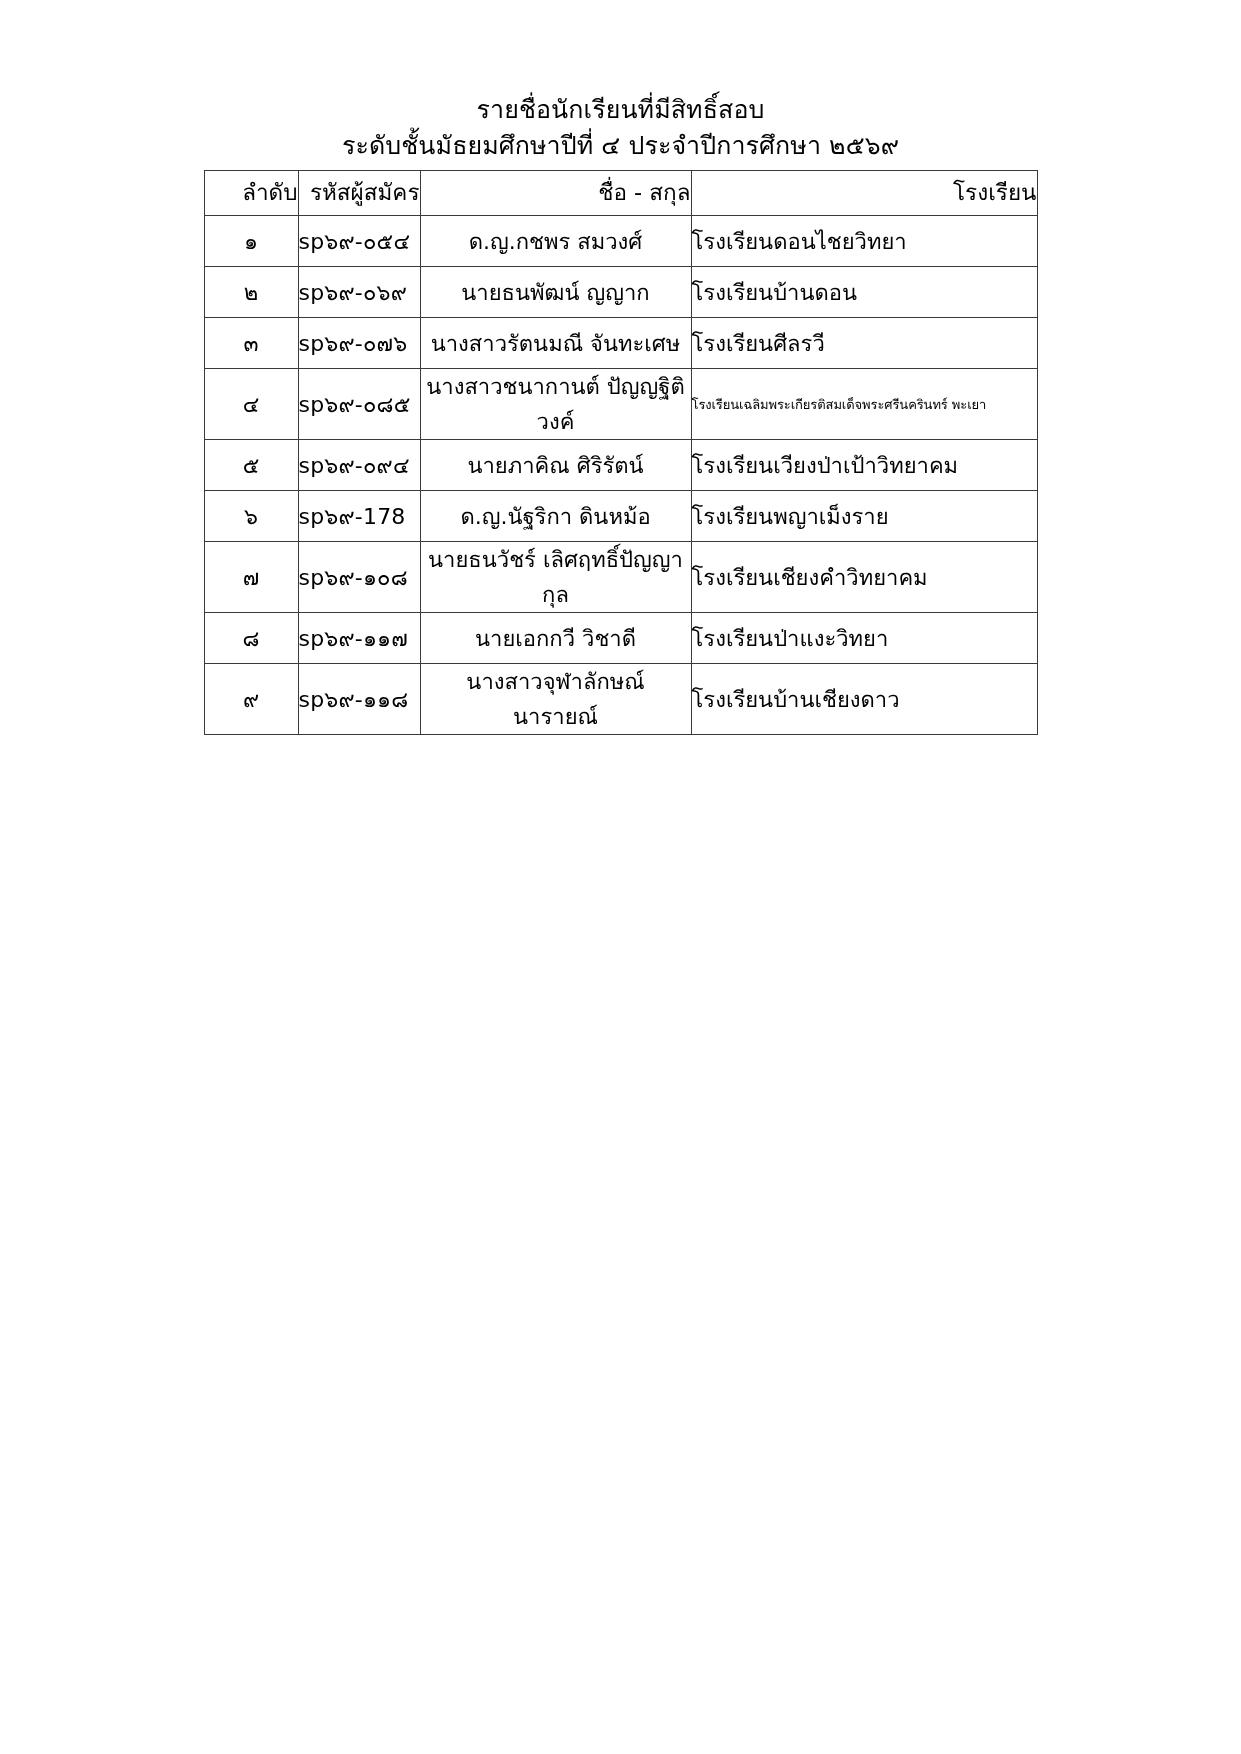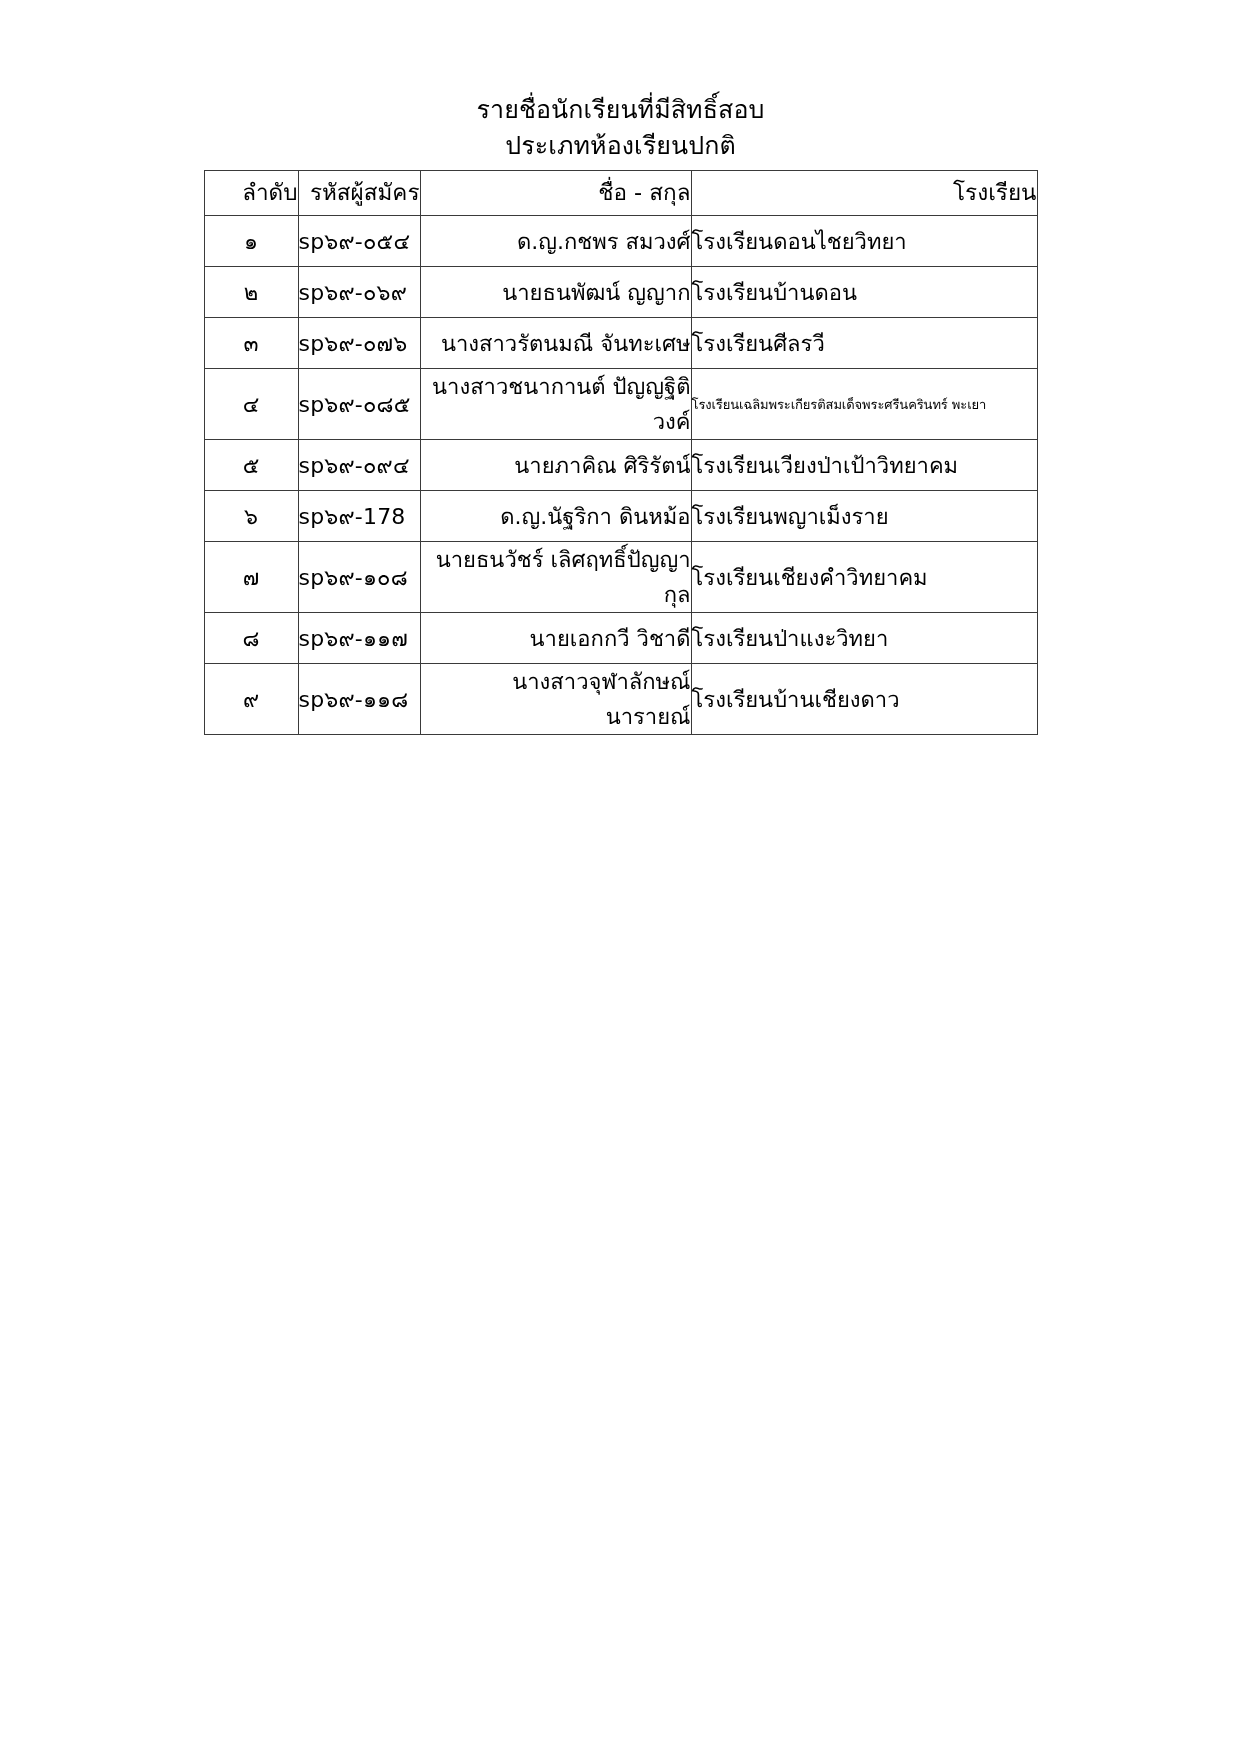--- a/index.html
+++ b/index.html
@@ -70,21 +70,21 @@
   td.col-no {
     text-align: center;
     font-size: 22px;
   }
   td.col-code {
     text-align: left;
     font-size: 21.5px;
     letter-spacing: 0.2px;
   }
   td.col-name {
-    text-align: right;
+    text-align: center;
     padding-left: 13px;
     font-size: 22px;
     margin-left: 38px;
   }
   td.col-school {
     text-align: left;
     padding-left: 13px;
     font-size: 22px;
     margin-left: 27px;
   }
@@ -96,21 +96,21 @@
     height: 66px;
   }
 </style>
 </head>
 <body>
 
 <div class="page">
 
   <div class="doc-title">
     <span class="title-line">รายชื่อนักเรียนที่มีสิทธิ์สอบ</span>
-    <span class="title-line">ประเภทห้องเรียนปกติ</span>
+    <span class="title-line">ระดับชั้นมัธยมศึกษาปีที่ ๔ ประจำปีการศึกษา ๒๕๖๙</span>
   </div>
 
   <div class="title-spacer"></div>
 
   <table class="roster">
     <colgroup>
       <col class="c-no">
       <col class="c-code">
       <col class="c-name">
       <col class="c-school">

